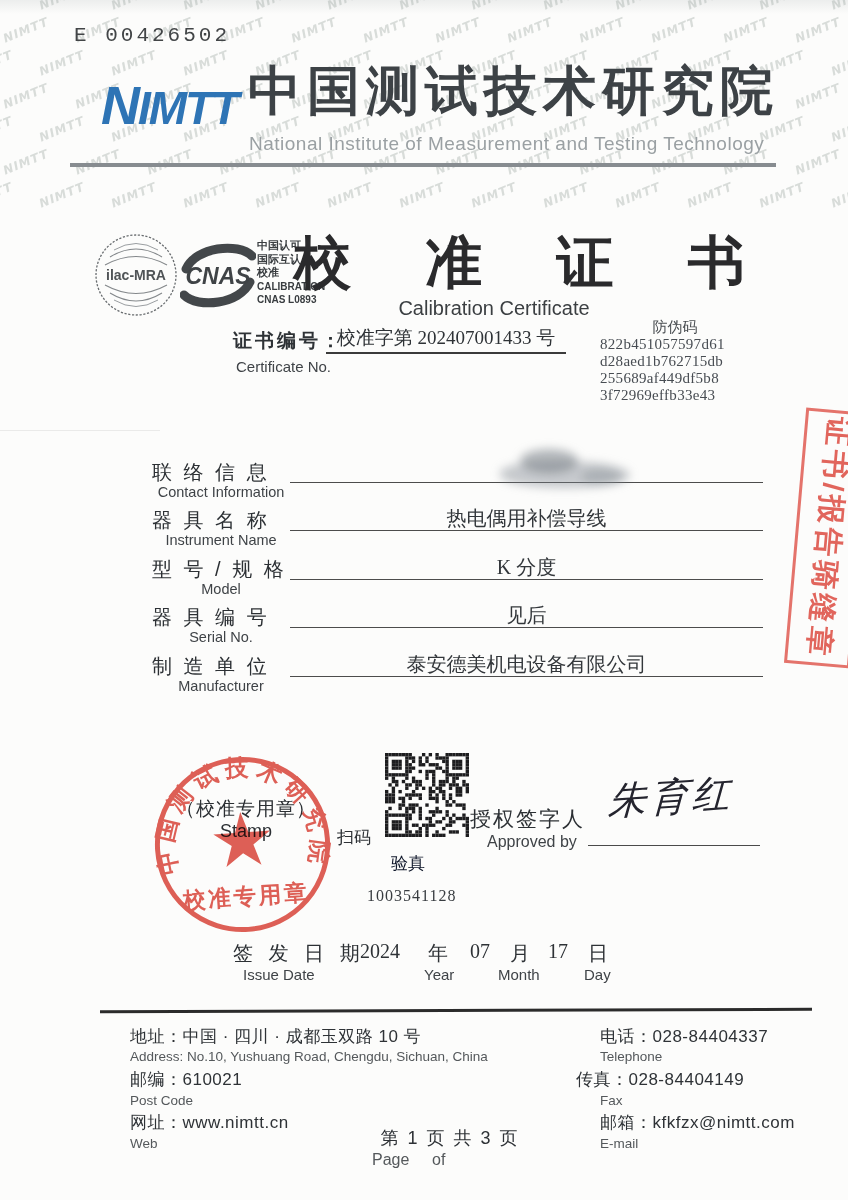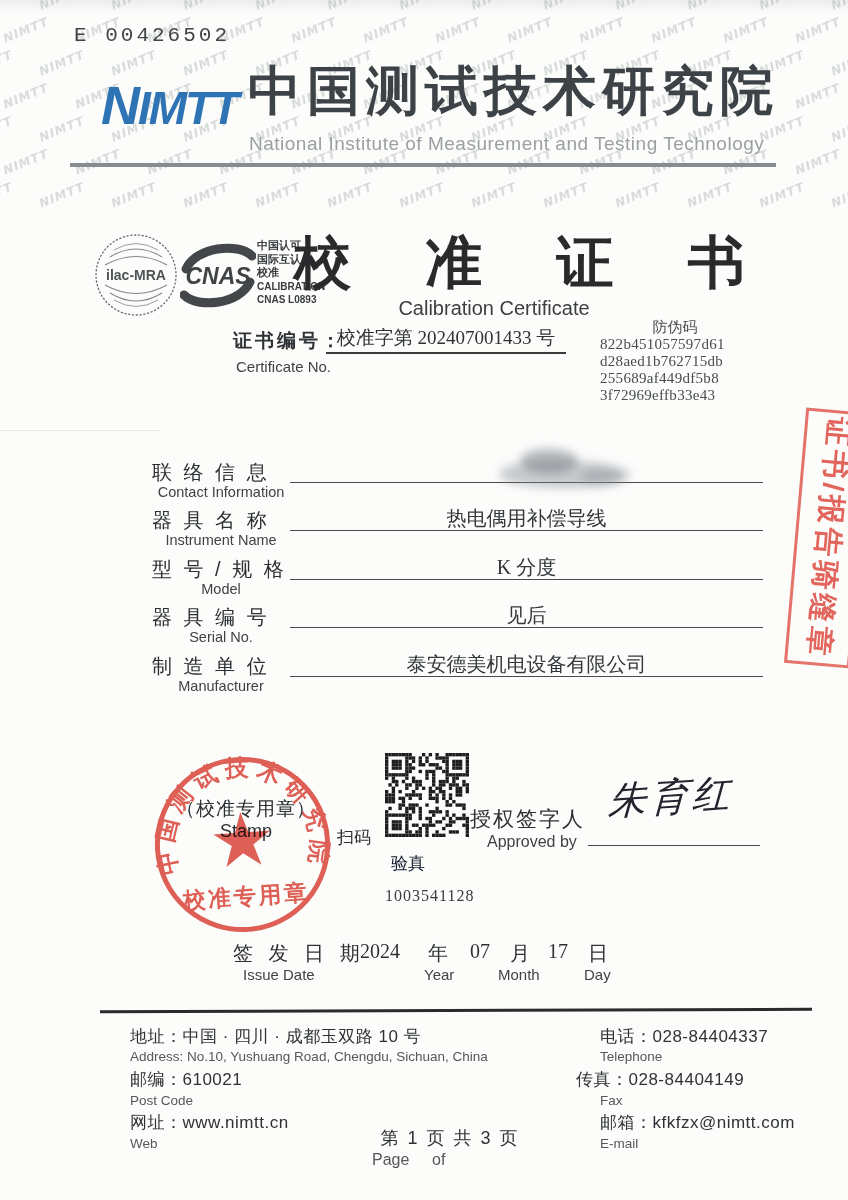--- a/index.html
+++ b/index.html
@@ -66,21 +66,21 @@
   .smudge-b{left:500px;top:2px;width:130px;height:27px;}
 
   
   .stamp-print-cn{left:150px;top:796px;width:192px;text-align:center;font-size:19px;color:#2b2f33;letter-spacing:1px;}
   .stamp-print-en{left:150px;top:821px;width:192px;text-align:center;font-size:18px;color:#2b2f33;}
   .stamp-svg{left:152px;top:754px;width:181px;height:181px;mix-blend-mode:multiply;opacity:.9;transform:rotate(-4deg);}
   .qr{left:385px;top:753px;width:84px;height:84px;}
   .qr-scan{left:337px;top:826px;font-size:17px;color:#2e3236;}
   .qr-verify{left:391px;top:852px;font-size:17px;color:#0f172a;text-align:right;}
   .qr-num{left:367px;top:887px;font-family:"Liberation Serif",serif;font-size:16px;
-          letter-spacing:1px;color:#383c40;margin-left:18px;}
+          letter-spacing:1px;color:#383c40;}
   .appr-cn{left:470px;top:805px;font-size:21px;letter-spacing:2px;color:#2c3034;}
   .appr-en{left:487px;top:833px;font-size:16px;color:#3f4347;}
   .sig-line{left:588px;top:845px;width:172px;border-top:1.5px solid #4a4a4a;}
   .signature{left:608px;top:772px;font-family:"Liberation Serif",serif;font-style:italic;
              font-size:38px;color:#24242e;transform:rotate(-4deg) skewX(-6deg);letter-spacing:4px;}
 
   
   .date-cn{left:233px;top:940px;font-size:20px;font-weight:500;letter-spacing:5px;color:#2c3034;}
   .date-en{left:243px;top:966px;font-size:15px;color:#3f4347;}
   .d{position:absolute;top:940px;font-size:20px;color:#2e3236;}

